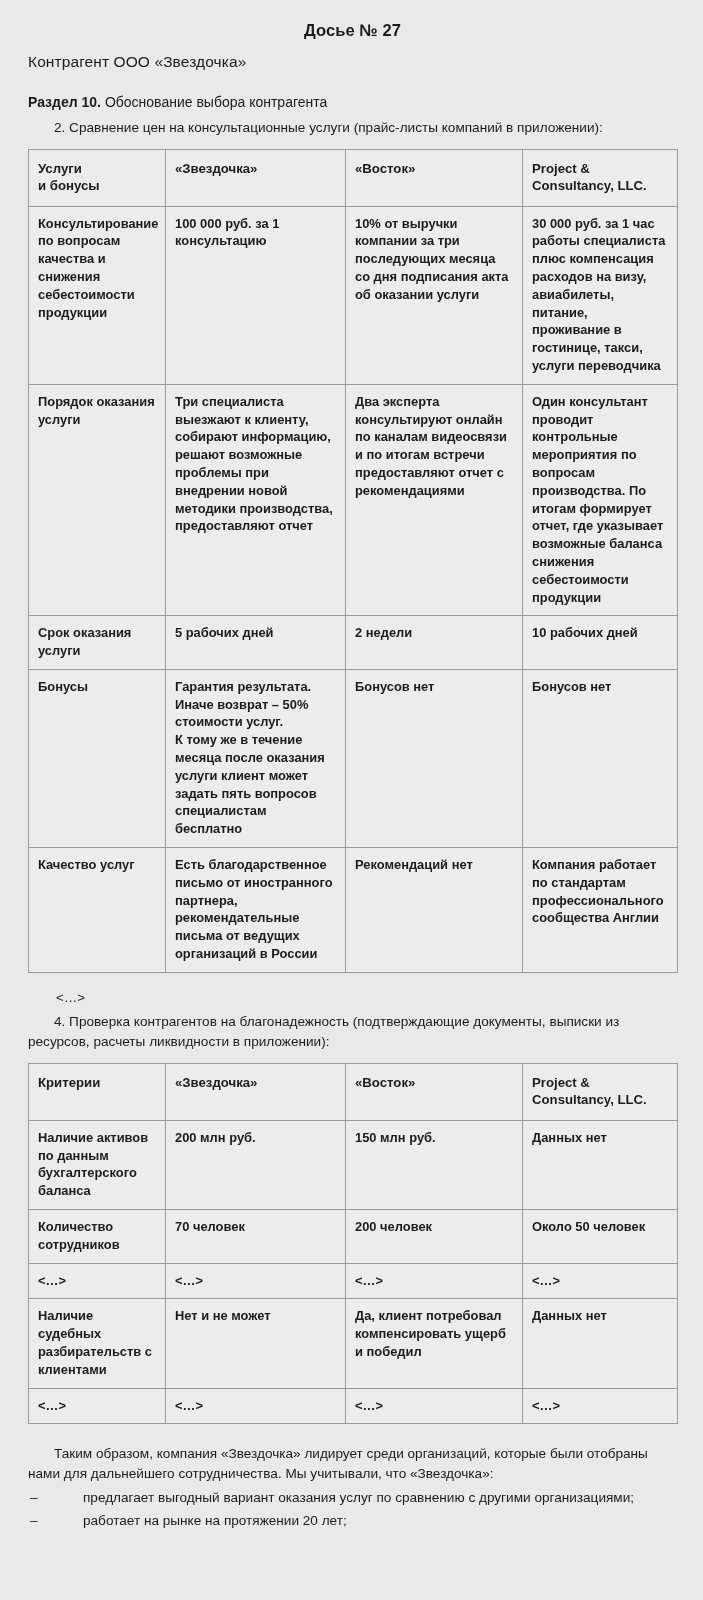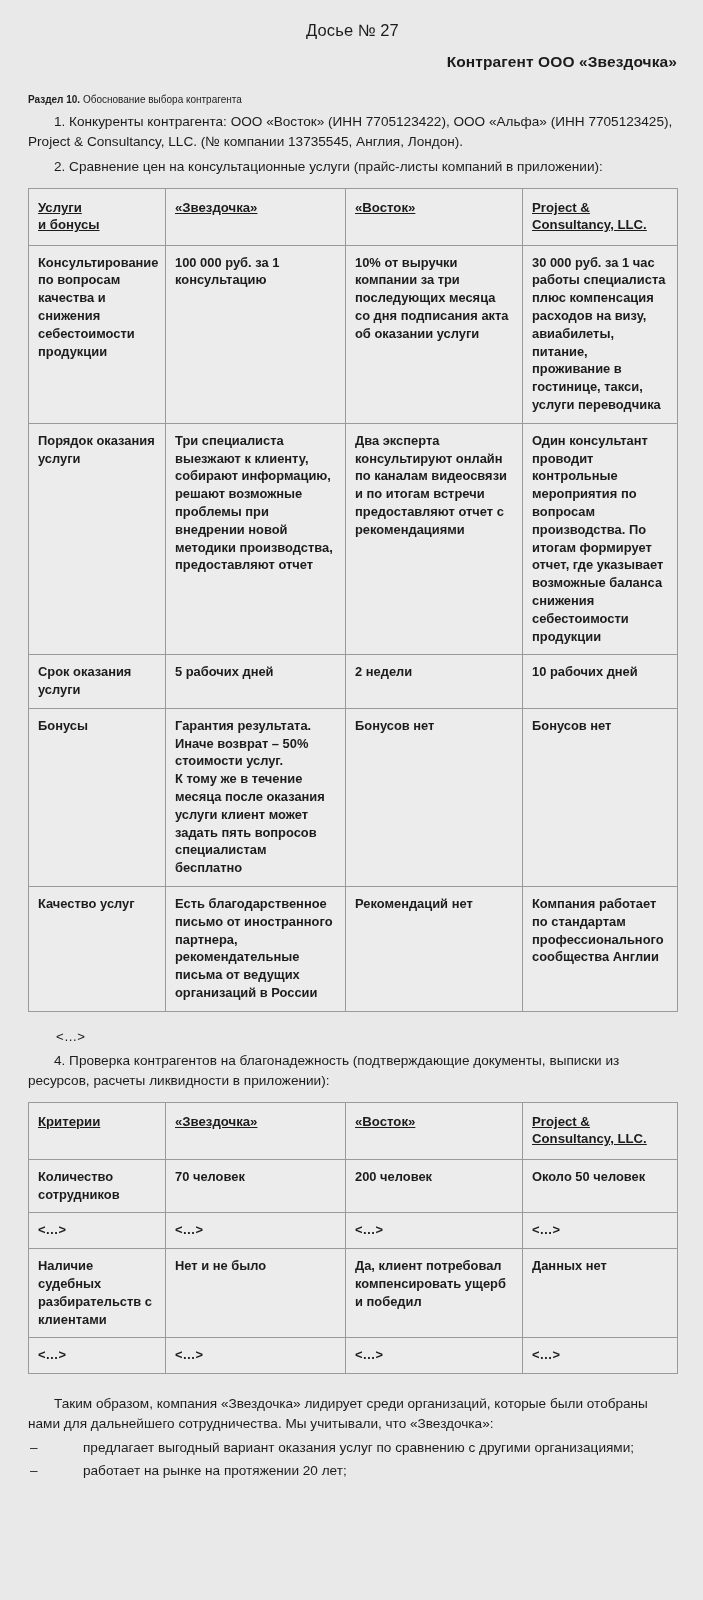--- a/index.html
+++ b/index.html
@@ -18,38 +18,38 @@
     width: 703px;
     min-height: 1600px;
     padding: 14px 26px 20px 28px;
     background: #e9e9e9;
     position: relative;
   }
 
   
   .doc-title {
     text-align: center;
-    font-weight: normal;
+    font-weight: bold;
     font-size: 16.5px;
     letter-spacing: .1px;
     margin: 6px 0 0 0;
     line-height: 1.25;
   }
   .doc-subtitle {
-    text-align: right;
-    font-weight: bold;
+    text-align: left;
+    font-weight: normal;
     font-size: 15.5px;
     letter-spacing: .1px;
     margin: 11px 0 17px 0;
     line-height: 1.25;
   }
 
   
   .section-line {
-    font-size: 10px;
+    font-size: 14px;
     line-height: 1.42;
     margin: 22px 0 0 0;
   }
   .section-line b { font-weight: bold; }
 
   .para {
     font-size: 13.6px;
     line-height: 1.46;
     margin: 5px 0 0 0;
     text-align: left;
@@ -81,21 +81,20 @@
     text-align: left;
     background: #ececec;
     font-weight: bold;
   }
   table.cmp thead th {
     font-weight: bold;
     font-size: 13.2px;
     padding-top: 10px;
     padding-bottom: 11px;
     line-height: 1.32;
-    text-decoration: underline;
   }
   table.cmp col.c1 { width: 137px; }
   table.cmp col.c2 { width: 180px; }
   table.cmp col.c3 { width: 177px; }
   table.cmp col.c4 { width: 155px; }
 
   .t1-head-row th { height: 48px; }
   .t2-head-row th { height: 44px; }
 
   .cellline { display: block; }
@@ -129,21 +128,20 @@
 
 <div class="page">
 
   <h1 class="doc-title">Досье № 27</h1>
   <h2 class="doc-subtitle">Контрагент ООО «Звездочка»</h2>
 
   <p class="section-line">
     <b>Раздел 10.</b><span> Обоснование выбора контрагента</span>
   </p>
 
-  <p class="para indent">1. Конкуренты контрагента: ООО «Восток» (ИНН 7705123422), ООО «Альфа» (ИНН 7705123425), Project &amp; Consultancy, LLC. (№ компании 13735545, Англия, Лондон).</p>
   <p class="para indent">2. Сравнение цен на консультационные услуги (прайс-листы компаний в приложении):</p>
 
   <table class="cmp">
     <colgroup>
       <col class="c1">
         <col class="c2">
         <col class="c3">
         <col class="c4">
     </colgroup>
     <thead>
@@ -262,20 +260,34 @@
           </th>
         <th>
             <span class="cellline">Project &amp;</span>
             <span class="cellline">Consultancy, LLC.</span>
           </th>
       </tr>
     </thead>
     <tbody>
         <tr>
           <td>
+            <span class="cellline">Наличие активов по данным бухгалтерского баланса</span>
+          </td>
+          <td>
+            <span class="cellline">200 млн руб.</span>
+          </td>
+          <td>
+            <span class="cellline">150 млн руб.</span>
+          </td>
+          <td>
+            <span class="cellline">Данных нет</span>
+          </td>
+        </tr>
+        <tr>
+          <td>
             <span class="cellline">Количество сотрудников</span>
           </td>
           <td>
             <span class="cellline">70 человек</span>
           </td>
           <td>
             <span class="cellline">200 человек</span>
           </td>
           <td>
             <span class="cellline">Около 50 человек</span>
@@ -293,21 +305,21 @@
           </td>
           <td>
             <span class="cellline">&lt;…&gt;</span>
           </td>
         </tr>
         <tr>
           <td>
             <span class="cellline">Наличие судебных разбирательств с клиентами</span>
           </td>
           <td>
-            <span class="cellline">Нет и не было</span>
+            <span class="cellline">Нет и не может</span>
           </td>
           <td>
             <span class="cellline">Да, клиент потребовал компенсировать ущерб и победил</span>
           </td>
           <td>
             <span class="cellline">Данных нет</span>
           </td>
         </tr>
         <tr>
           <td>

